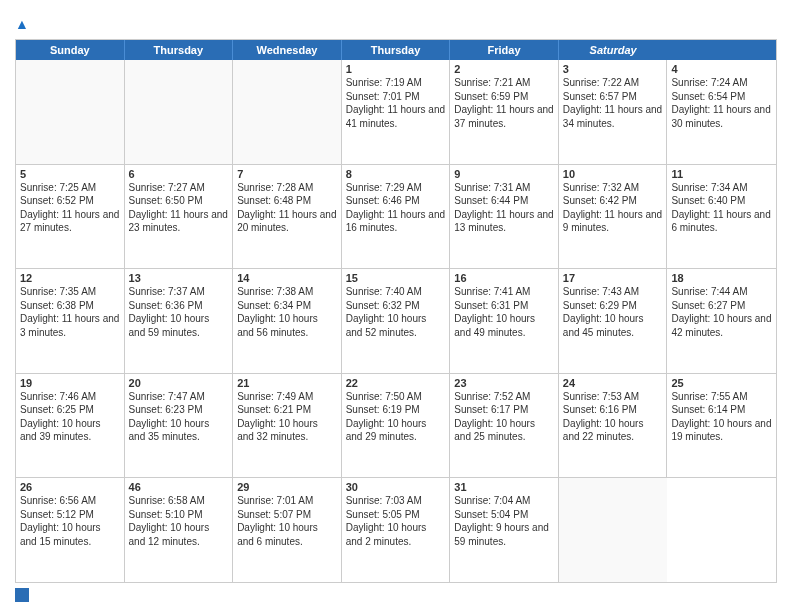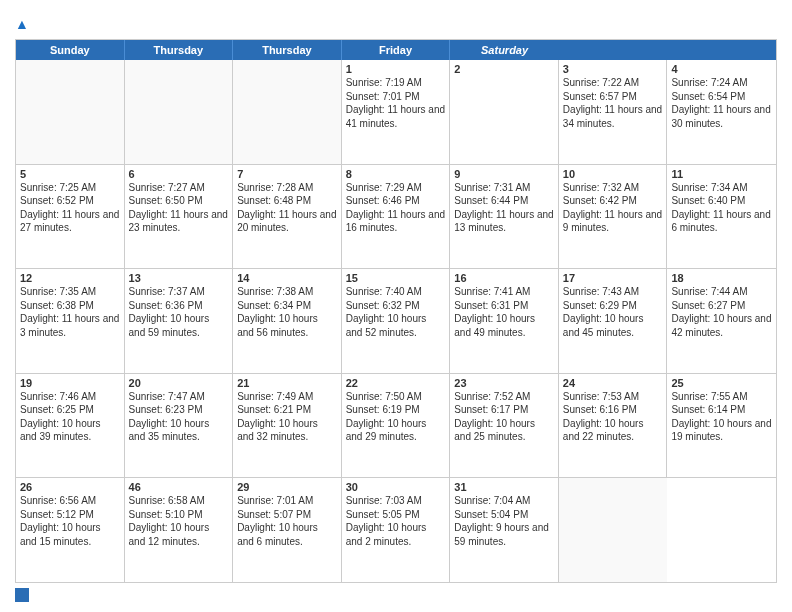--- a/index.html
+++ b/index.html
@@ -150,35 +150,37 @@
     <div class="title-block">
       <div class="main-title"></div>
       <div class="subtitle"></div>
     </div>
   </div>
 
   <div class="calendar">
     <div class="cal-header">
     <div class="cal-header-cell">Sunday</div>
         <div class="cal-header-cell">Thursday</div>
+        <div class="cal-header-cell">Wednesday</div>
         <div class="cal-header-cell">Thursday</div>
         <div class="cal-header-cell">Friday</div>
         <div class="cal-header-cell">Saturday</div>
       </div>
     <div class="cal-body">
     <div class="cal-row">
           <div class="cal-cell empty"></div>
           <div class="cal-cell empty"></div>
           <div class="cal-cell empty"></div>
           <div class="cal-cell">
             <span class="day-number">1</span>
             <div class="cell-text">Sunrise: 7:19 AM<br>Sunset: 7:01 PM<br>Daylight: 11 hours and 41 minutes.</div>
           </div>
           <div class="cal-cell">
             <span class="day-number">2</span>
+            <div class="cell-text">Sunrise: 7:21 AM<br>Sunset: 6:59 PM<br>Daylight: 11 hours and 37 minutes.</div>
           </div>
           <div class="cal-cell">
             <span class="day-number">3</span>
             <div class="cell-text">Sunrise: 7:22 AM<br>Sunset: 6:57 PM<br>Daylight: 11 hours and 34 minutes.</div>
           </div>
           <div class="cal-cell">
             <span class="day-number">4</span>
             <div class="cell-text">Sunrise: 7:24 AM<br>Sunset: 6:54 PM<br>Daylight: 11 hours and 30 minutes.</div>
           </div>
         </div>

